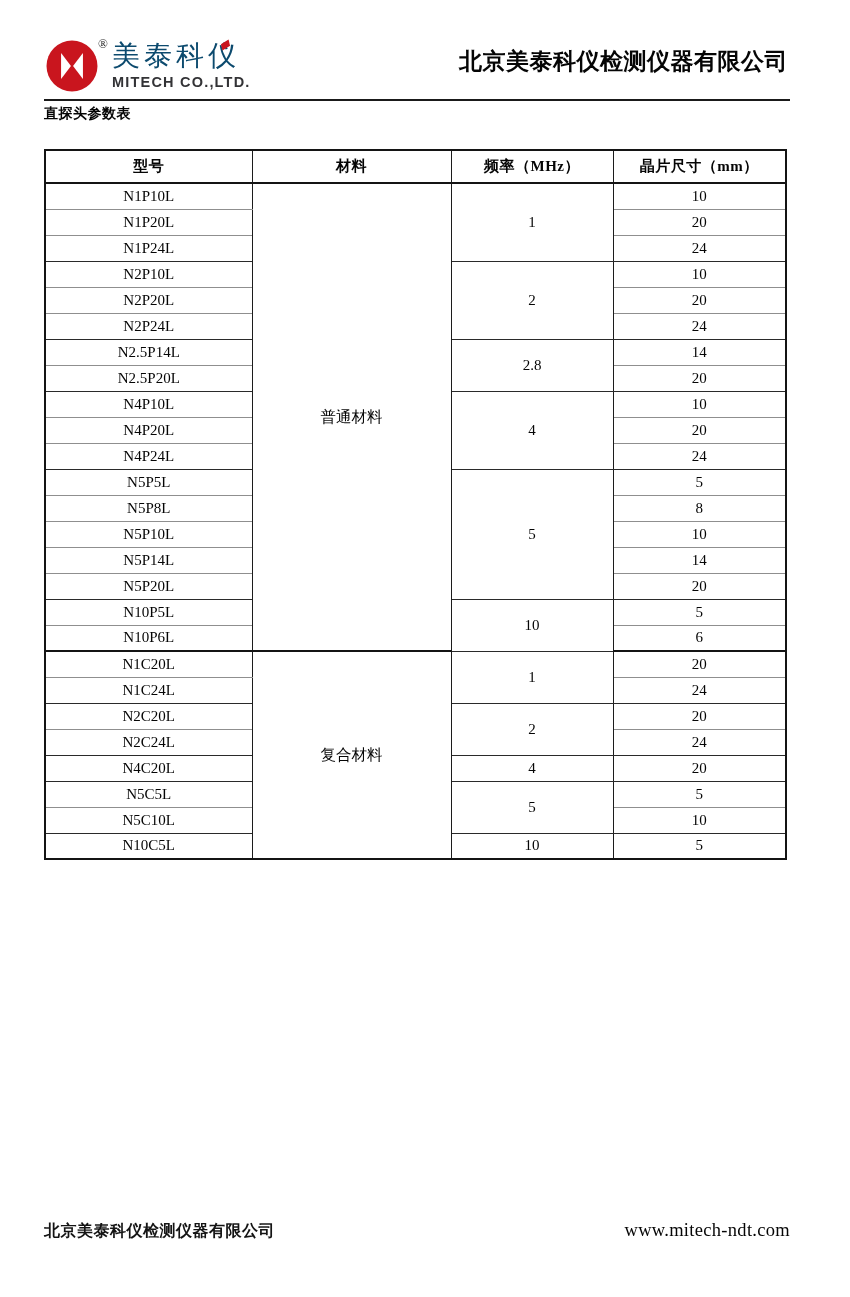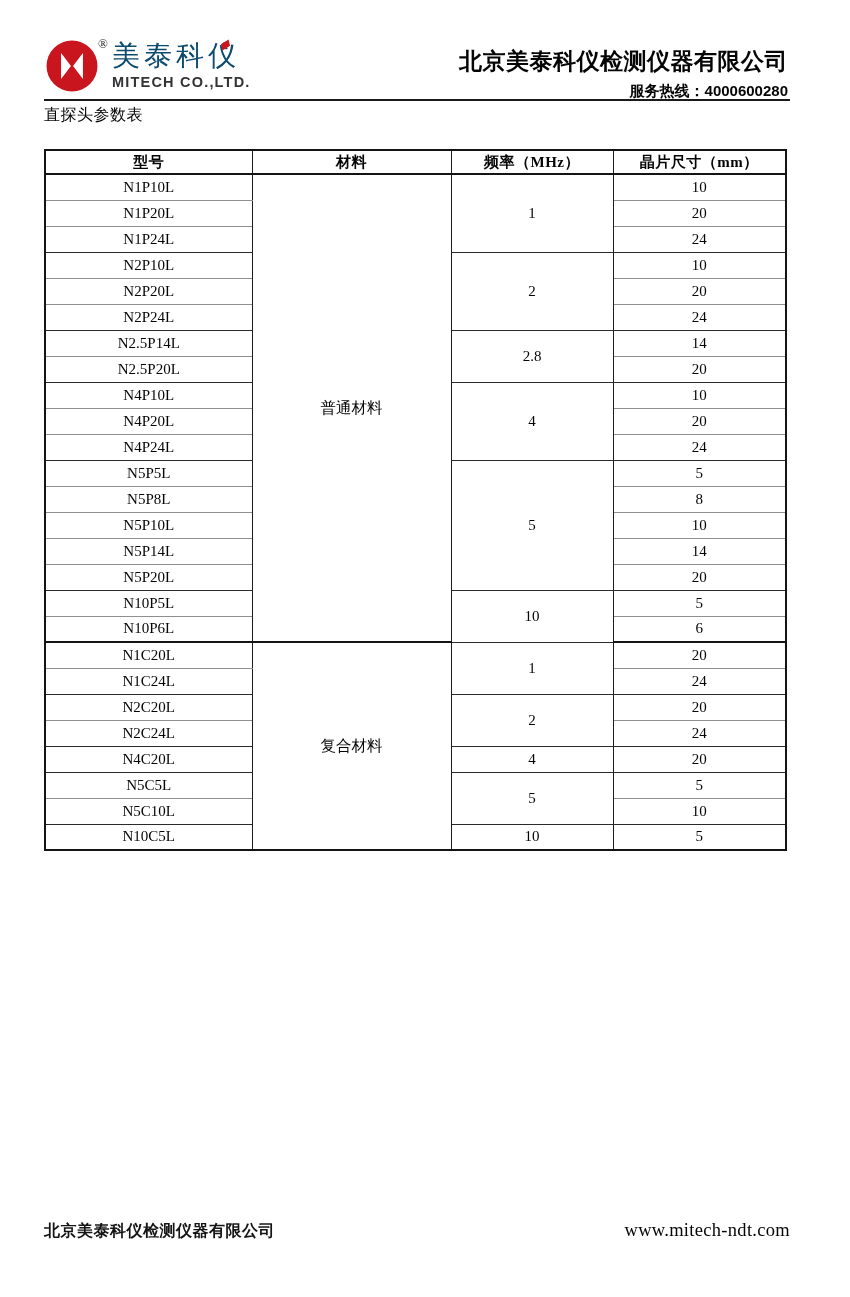--- a/index.html
+++ b/index.html
@@ -78,41 +78,41 @@
   .header-rule {
     position: absolute;
     left: 44px; right: 60px; top: 99px;
     height: 2px;
     background: #1a1a1a;
   }
 
   .page-title {
     position: absolute;
     left: 44px; top: 105px;
-    font-size: 16px;
-    font-weight: normal;
+    font-size: 14px;
+    font-weight: bold;
     color: #050505;
     letter-spacing: 0.5px;
   }
 
   
   .table-wrap {
     position: absolute;
     left: 44px; top: 149px;
   }
   table.probe {
     border-collapse: collapse;
     table-layout: fixed;
     width: 741px;
     font-family: "Liberation Serif", serif;
     color: #050505;
   }
   table.probe { border: 2px solid #141414; }
   table.probe th {
-    height: 24px;
+    height: 33px;
     font-size: 15px;
     font-weight: bold;
     text-align: center;
     vertical-align: middle;
     border: 1px solid #1c1c1c;
     border-bottom: 2px solid #141414;
     letter-spacing: 0.5px;
   }
   table.probe td {
     height: 26px;
@@ -168,21 +168,20 @@
       <div class="brand-cn">
         <span>美泰科仪</span>
         <span class="brand-accent"></span>
       </div>
       <div class="brand-en">MITECH CO.,LTD.</div>
     </div>
   </div>
 
   <div class="company-block">
     <div class="company-name">北京美泰科仪检测仪器有限公司</div>
-    <div class="hotline">服务热线：4000600280</div>
   </div>
 
   <div class="header-rule"></div>
 
   <div class="page-title">直探头参数表</div>
 
   <div class="table-wrap">
     <table class="probe">
       <colgroup>
         <col style="width:207px">

